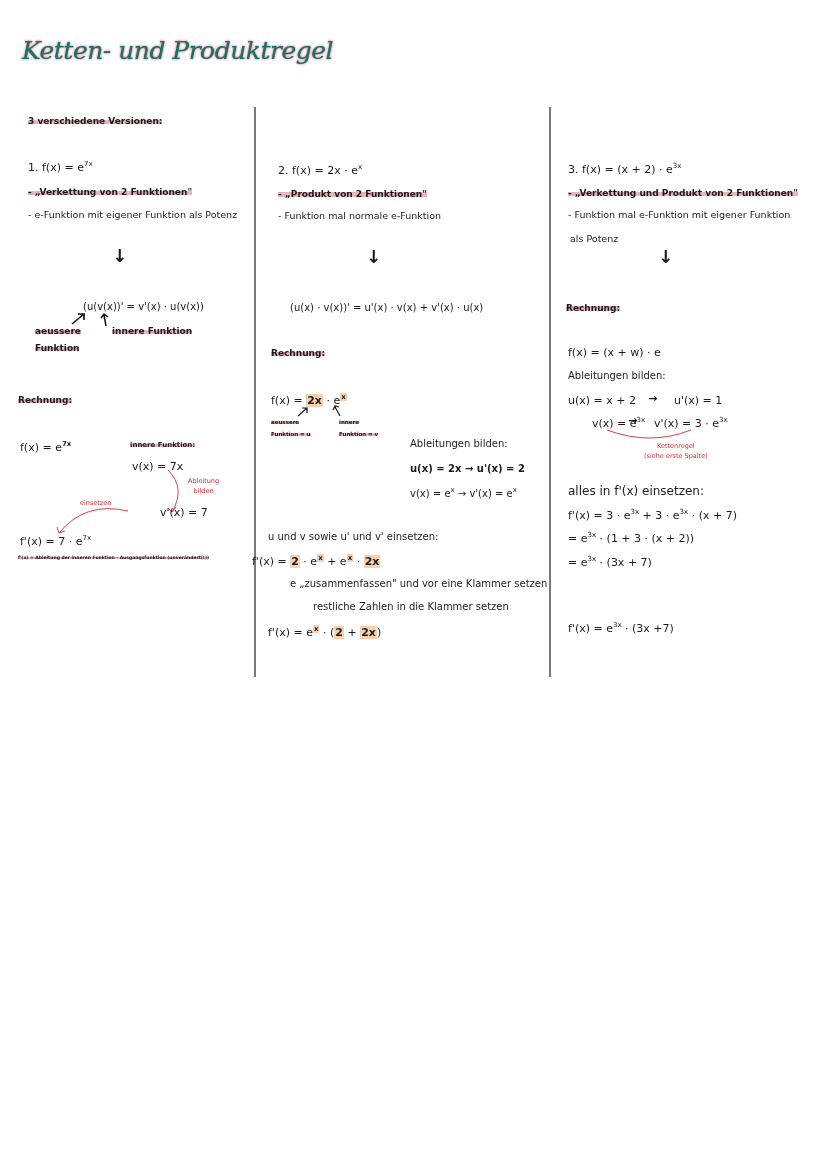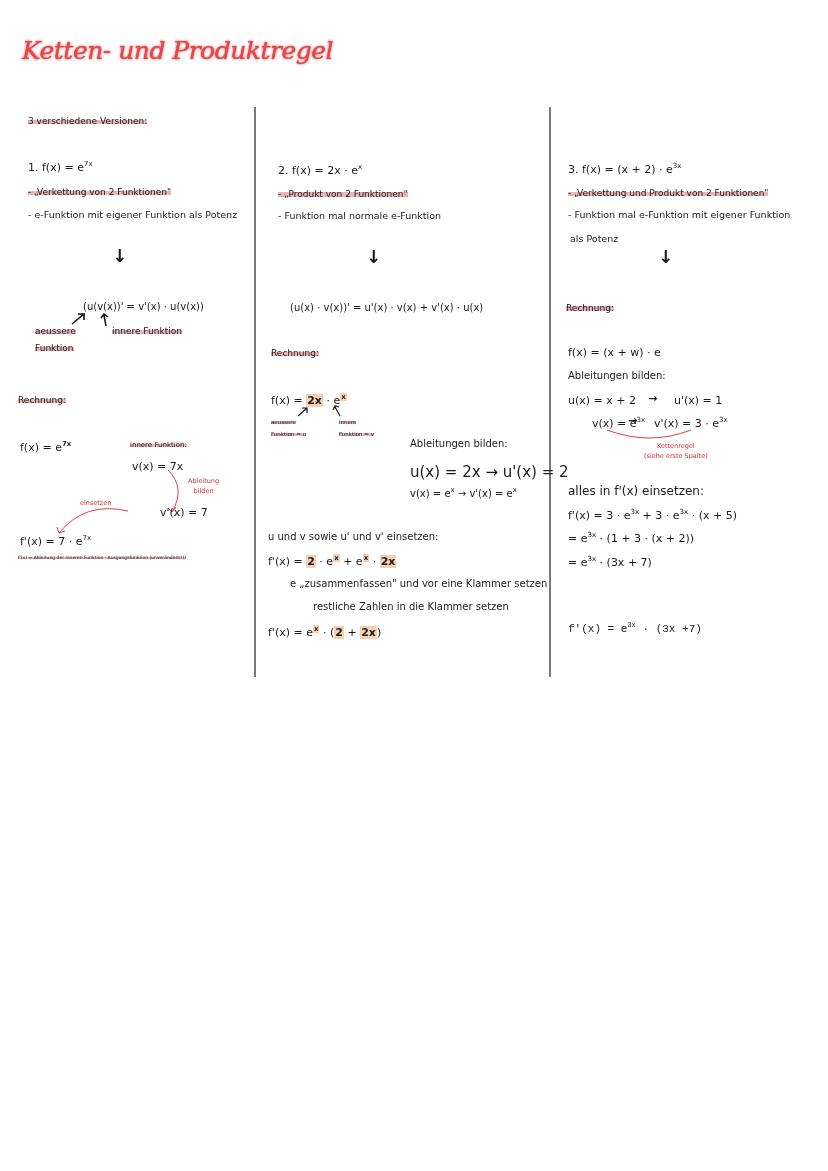--- a/index.html
+++ b/index.html
@@ -1,23 +1,23 @@
 <!DOCTYPE html>
 <html><head>
 <meta charset="utf-8">
 <style>
   html, body { margin: 0; padding: 0; background: #ffffff; }
   body { width: 828px; height: 1171px; position: relative; overflow: hidden;
          font-family: "DejaVu Sans", sans-serif; color: #1a1a1a; }
   .abs { position: absolute; white-space: nowrap; }
   .title { left: 22px; top: 36px; font-family: "DejaVu Serif", serif; font-style: italic;
-           font-size: 25px; color: #ef4444; letter-spacing: -0.5px;
+           font-size: 25px; color: #0f766e; letter-spacing: -0.5px;
            text-shadow: 0 0 3px #c9656e, 0 0 1px #b8404c; }
   .hl { background: linear-gradient(to bottom, transparent 35%, rgba(214,120,128,0.55) 35%, rgba(214,120,128,0.55) 80%, transparent 80%);
-        font-weight: normal; }
+        font-weight: bold; }
   .hl-sm { font-size: 9px; }
   .txt { font-size: 10.5px; }
   .math { font-size: 11px; }
   .bold { font-weight: bold; }
   .red { color: #d02b33; font-size: 6.5px; text-align: center; line-height: 10px; }
   .orange { background: rgba(240,170,110,0.55); font-weight: bold; padding: 0 1px; }
   sup { font-size: 7px; vertical-align: 5px; }
   .divider { position: absolute; width: 1.5px; background: #7a7a7a; }
   .arrow-down { font-size: 18px; font-weight: bold; }
   .tiny { font-size: 5px; }
@@ -82,25 +82,25 @@
   </svg>
 <svg style="left:332px; top:405px;" width="12" height="12">
     <path d="M8 11 L3 2 M1 5 L3 1 L7 2" stroke="#111" stroke-width="1.2" fill="none"></path>
   </svg>
 <div class="abs hl" style="left:271px; top:419px; font-size:5.5px;">aeussere</div>
 <div class="abs hl" style="left:271px; top:431px; font-size:5.5px;">Funktion = u</div>
 <div class="abs hl" style="left:339px; top:419px; font-size:5.5px;">innere</div>
 <div class="abs hl" style="left:339px; top:431px; font-size:5.5px;">Funktion = v</div>
 
 <div class="abs math" style="left:410px; top:438px; font-size:10px;">Ableitungen bilden:</div>
-<div class="abs math" style="left:410px; top:463px; font-size:15px;">u(x) = 2x  →  u'(x) = 2</div>
+<div class="abs math" style="left:410px; top:463px; font-size:10px;font-weight:bold;">u(x) = 2x  →  u'(x) = 2</div>
 <div class="abs math" style="left:410px; top:486px; font-size:10px;"><span>v(x) = e</span><sup>x</sup><span>  →  v'(x) = e</span><sup>x</sup></div>
 
 <div class="abs math" style="left:268px; top:531px; font-size:10px;">u und v sowie u' und v' einsetzen:</div>
-<div class="abs math" style="left:268px; top:554px;"><span>f'(x) = </span><span class="orange">2</span><span> · e</span><sup class="orange">x</sup><span> + e</span><sup class="orange">x</sup><span> · </span><span class="orange">2x</span></div>
+<div class="abs math" style="left:252px; top:554px;"><span>f'(x) = </span><span class="orange">2</span><span> · e</span><sup class="orange">x</sup><span> + e</span><sup class="orange">x</sup><span> · </span><span class="orange">2x</span></div>
 <div class="abs math" style="left:290px; top:578px; font-size:10px;">e  „zusammenfassen" und vor eine Klammer setzen</div>
 <div class="abs math" style="left:290px; top:601px; font-size:10px;padding-left:23px;">restliche Zahlen in die Klammer setzen</div>
 <div class="abs math" style="left:268px; top:625px;"><span>f'(x) = e</span><sup class="orange">x</sup><span> · (</span><span class="orange">2</span><span> + </span><span class="orange">2x</span><span>)</span></div>
 
 <div class="abs math" style="left:568px; top:162px;"><span>3. f(x) = (x + 2) · e</span><sup>3x</sup></div>
 <div class="abs txt" style="left:568px; top:186px;"><span class="hl hl-sm">- „Verkettung und Produkt von 2 Funktionen"</span></div>
 <div class="abs txt" style="left:568px; top:209px; font-size:9.5px;">- Funktion mal e-Funktion mit eigener Funktion</div>
 <div class="abs txt" style="left:570px; top:233px; font-size:9.5px;">als Potenz</div>
 <div class="abs arrow-down" style="left:658px; top:246px;">↓</div>
 
@@ -115,16 +115,16 @@
 <div class="abs math" style="left:654px; top:416px;"><span>v'(x) = 3 · e</span><sup>3x</sup></div>
 <svg style="left:605px; top:428px;" width="90" height="14">
     <path d="M2 2 Q45 18 86 2" stroke="#d02b33" stroke-width="0.9" fill="none"></path>
   </svg>
 <div class="abs red" style="left:620px; top:441px;margin-left:24px;">
     <div>Kettenregel</div>
     <div>(siehe erste Spalte)</div>
   </div>
 
 <div class="abs math" style="left:568px; top:484px; font-size:12px;">alles in f'(x) einsetzen:</div>
-<div class="abs math" style="left:568px; top:508px;"><span>f'(x) = 3 · e</span><sup>3x</sup><span> + 3 · e</span><sup>3x</sup><span> · (x + 5)</span></div>
+<div class="abs math" style="left:568px; top:508px;"><span>f'(x) = 3 · e</span><sup>3x</sup><span> + 3 · e</span><sup>3x</sup><span> · (x + 7)</span></div>
 <div class="abs math" style="left:568px; top:531px;"><span>= e</span><sup>3x</sup><span> · (1 + 3 · (x + 2))</span></div>
 <div class="abs math" style="left:568px; top:555px;"><span>= e</span><sup>3x</sup><span> · (3x + 7)</span></div>
-<div class="abs math" style="left:568px; top:621px;font-family:Liberation Mono, monospace;"><span>f'(x) = e</span><sup>3x</sup><span> · (3x +7)</span></div>
+<div class="abs math" style="left:568px; top:621px;"><span>f'(x) = e</span><sup>3x</sup><span> · (3x +7)</span></div>
 
 </body></html>

